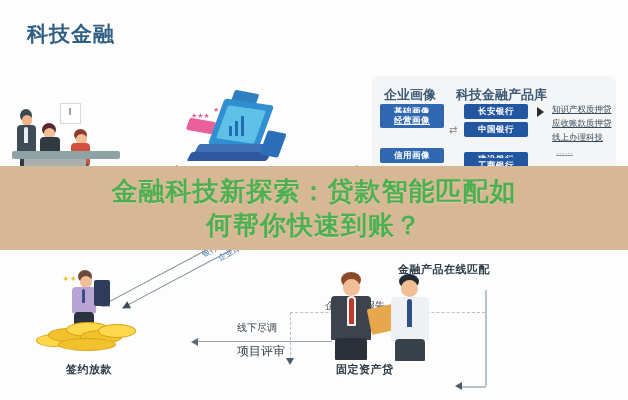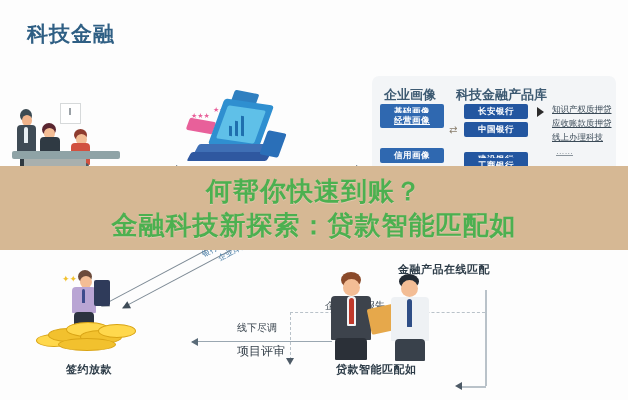--- a/index.html
+++ b/index.html
@@ -217,21 +217,21 @@
     <div class="p-body" style="left:10px;top:66px;width:32px;height:22px;background:#2b3038;"></div>
 
     <div class="p-body" style="left:44px;top:34px;width:30px;height:26px;background:#e6a84b;transform:rotate(-12deg);border-radius:2px;"></div>
 
     <div class="p-head" style="left:74px;top:2px;width:20px;height:15px;background:#222a33;"></div>
     <div class="p-head" style="left:76px;top:8px;width:17px;height:17px;background:#f3bd95;"></div>
     <div class="p-body" style="left:66px;top:25px;width:38px;height:44px;background:#eef1f4;"></div>
     <div class="p-body" style="left:82px;top:27px;width:5px;height:28px;background:#2f4e86;"></div>
     <div class="p-body" style="left:70px;top:67px;width:30px;height:22px;background:#39414b;"></div>
   </div>
-  <div class="lbl cap" style="left:336px;top:364px;">贷款智能匹配如</div>
+  <div class="lbl cap" style="left:336px;top:364px;">固定资产贷</div>
 
   <div class="overlay"></div>
   <div class="overlay-title">
+    <span>金融科技新探索：贷款智能匹配如</span>
     <span>何帮你快速到账？</span>
-    <span>金融科技新探索：贷款智能匹配如</span>
   </div>
 
 </div>
 
 </body></html>

